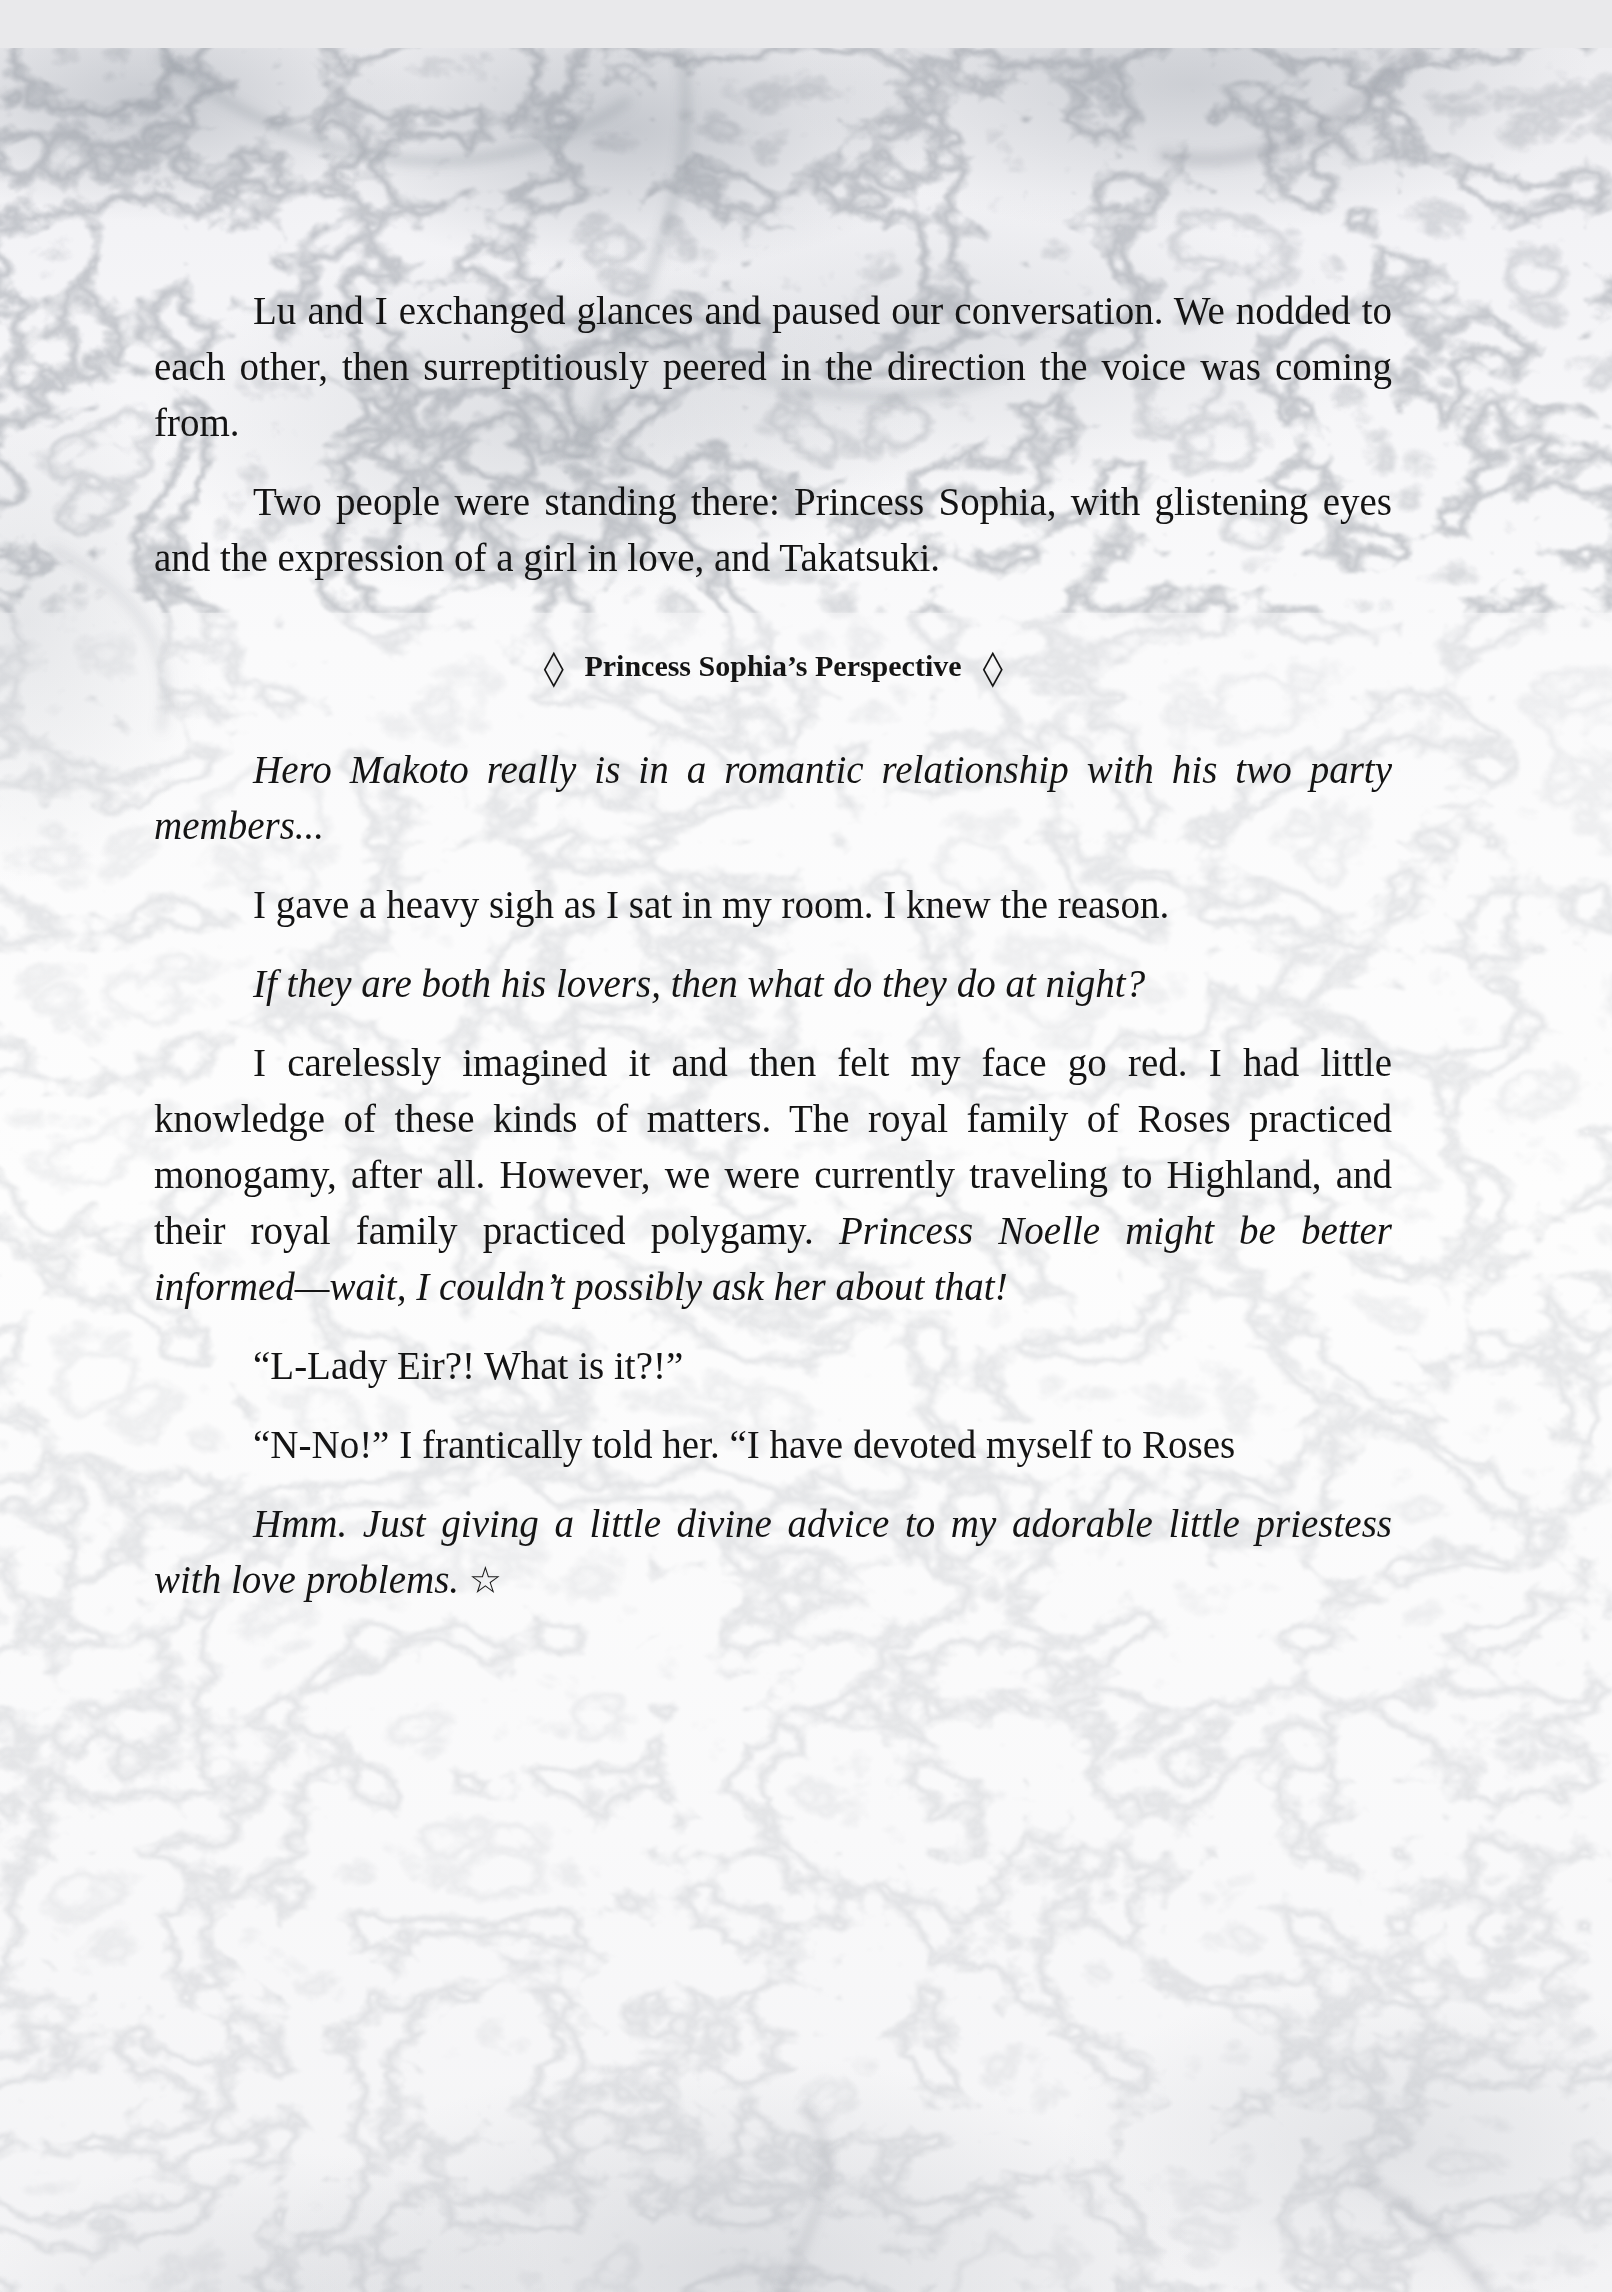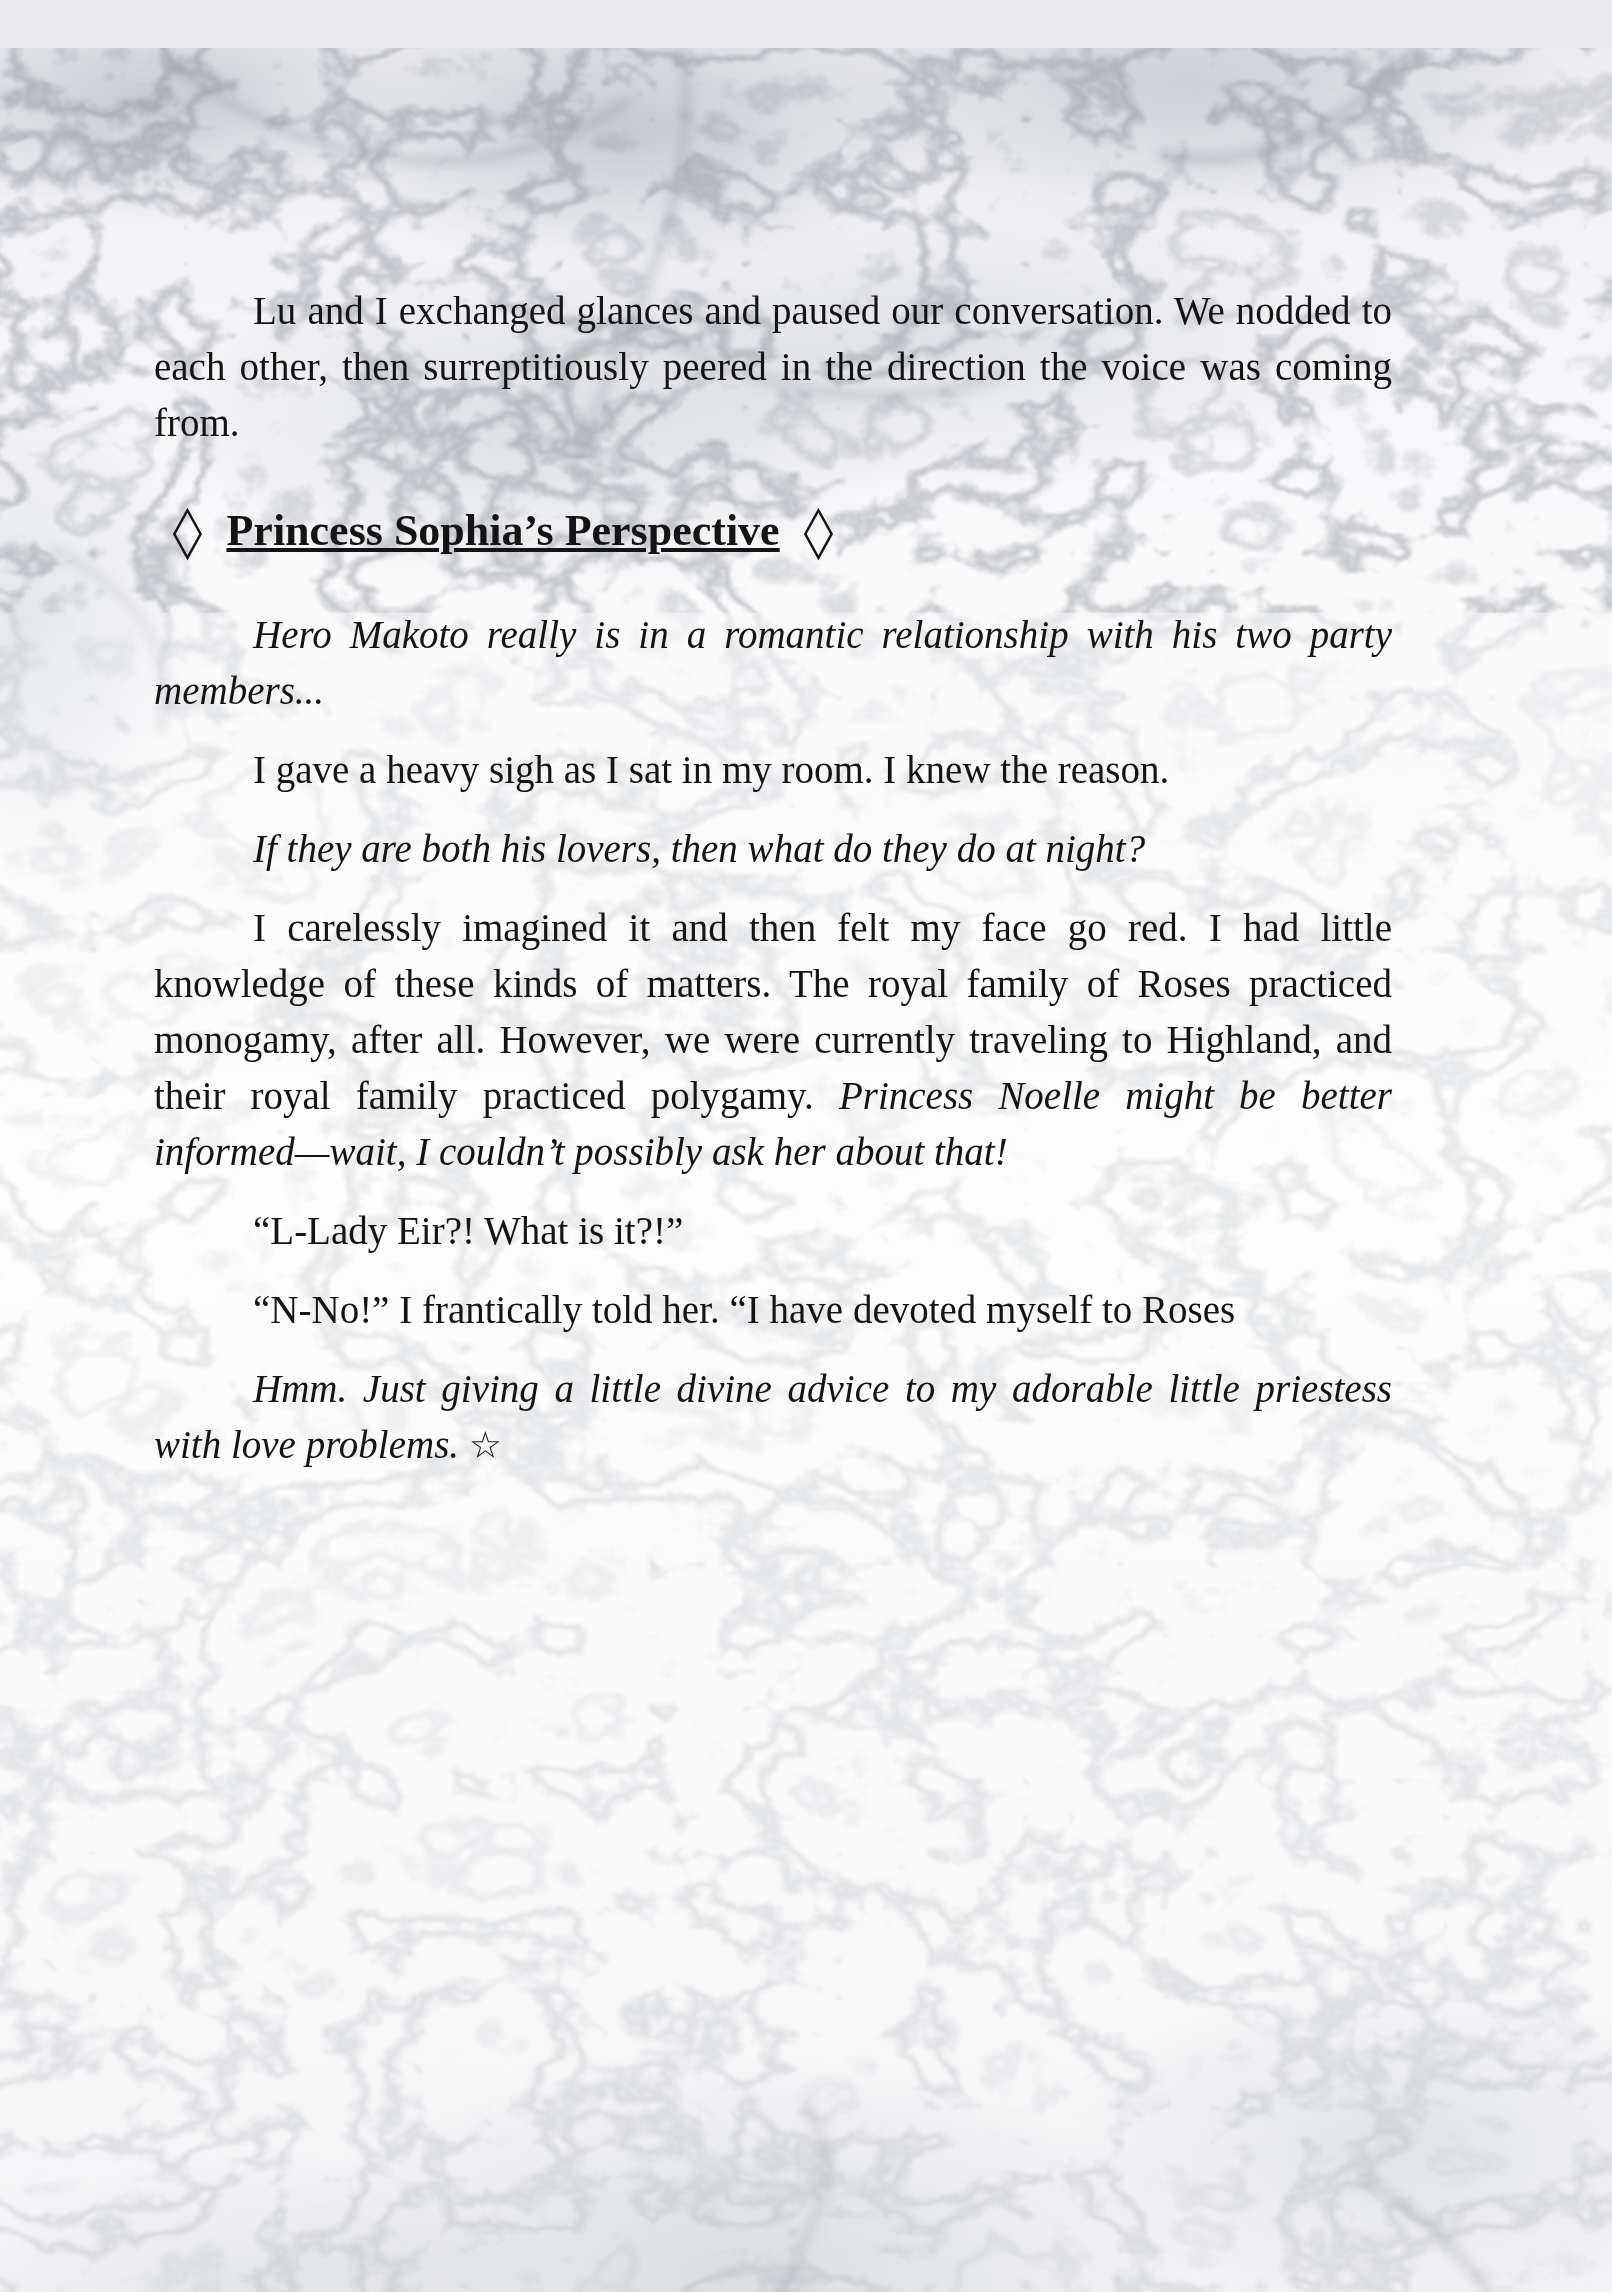--- a/index.html
+++ b/index.html
@@ -45,27 +45,26 @@
     padding: 235px 221px 0 154px;
   }
   .para {
     margin: 0 0 23px 0;
     font-size: 39px;
     line-height: 56px;
     text-align: justify;
     text-indent: 99px;
   }
   .para.heading {
-    text-align: left;
+    text-align: center;
     text-indent: 0;
-    font-size: 44px;
+    font-size: 30px;
     font-weight: 700;
     line-height: 59px;
     margin: 50px 0 47px 0;
-    text-decoration: underline;
   }
   .seg.italic { font-style: italic; }
   .seg.star {
     font-style: normal;
     font-family: "DejaVu Sans", sans-serif;
     font-size: 0.95em;
   }
   .seg.diamond {
     display: inline-block;
     font-weight: 400;
@@ -109,20 +108,21 @@
       <path d="M700 300 C 820 380, 1000 420, 1120 360" stroke-width="14" opacity="0.25"></path>
       <path d="M1580 0 C 1500 90, 1400 140, 1300 120" stroke-width="16" opacity="0.30"></path>
       <path d="M860 2560 C 880 2450, 960 2380, 900 2300" stroke-width="8" opacity="0.30"></path>
       <path d="M1700 2560 C 1640 2470, 1600 2420, 1520 2380" stroke-width="10" opacity="0.30"></path>
       <path d="M60 560 C 140 600, 200 660, 180 760" stroke-width="8" opacity="0.22"></path>
     </g>
   </svg>
 
   <main class="content">
       <p class="para body"><span class="seg normal">Lu and I exchanged glances and paused our conversation. We nodded to each other, then surreptitiously peered in the direction the voice was coming from.</span></p>
+      <p class="para body"><span class="seg normal">Two people were standing there: Princess Sophia, with glistening eyes and the expression of a girl in love, and Takatsuki.</span></p>
       <h2 class="para heading"><span class="seg diamond">◇</span><span class="seg heading-text">Princess Sophia’s Perspective</span><span class="seg diamond">◇</span></h2>
       <p class="para body"><span class="seg italic">Hero Makoto really is in a romantic relationship with his two party members...</span></p>
       <p class="para body"><span class="seg normal">I gave a heavy sigh as I sat in my room. I knew the reason.</span></p>
       <p class="para body"><span class="seg italic">If they are both his lovers, then what do they do at night?</span></p>
       <p class="para body"><span class="seg normal">I carelessly imagined it and then felt my face go red. I had little knowledge of these kinds of matters. The royal family of Roses practiced monogamy, after all. However, we were currently traveling to Highland, and their royal family practiced polygamy. </span><span class="seg italic">Princess Noelle might be better informed—wait, I couldn’t possibly ask her about that!</span></p>
       <p class="para body"><span class="seg normal">“L-Lady Eir?! What is it?!”</span></p>
       <p class="para body"><span class="seg normal">“N-No!” I frantically told her. “I have devoted myself to Roses</span></p>
       <p class="para body"><span class="seg italic">Hmm. Just giving a little divine advice to my adorable little priestess with love problems. </span><span class="seg italic star">☆</span></p>
     </main>
 

